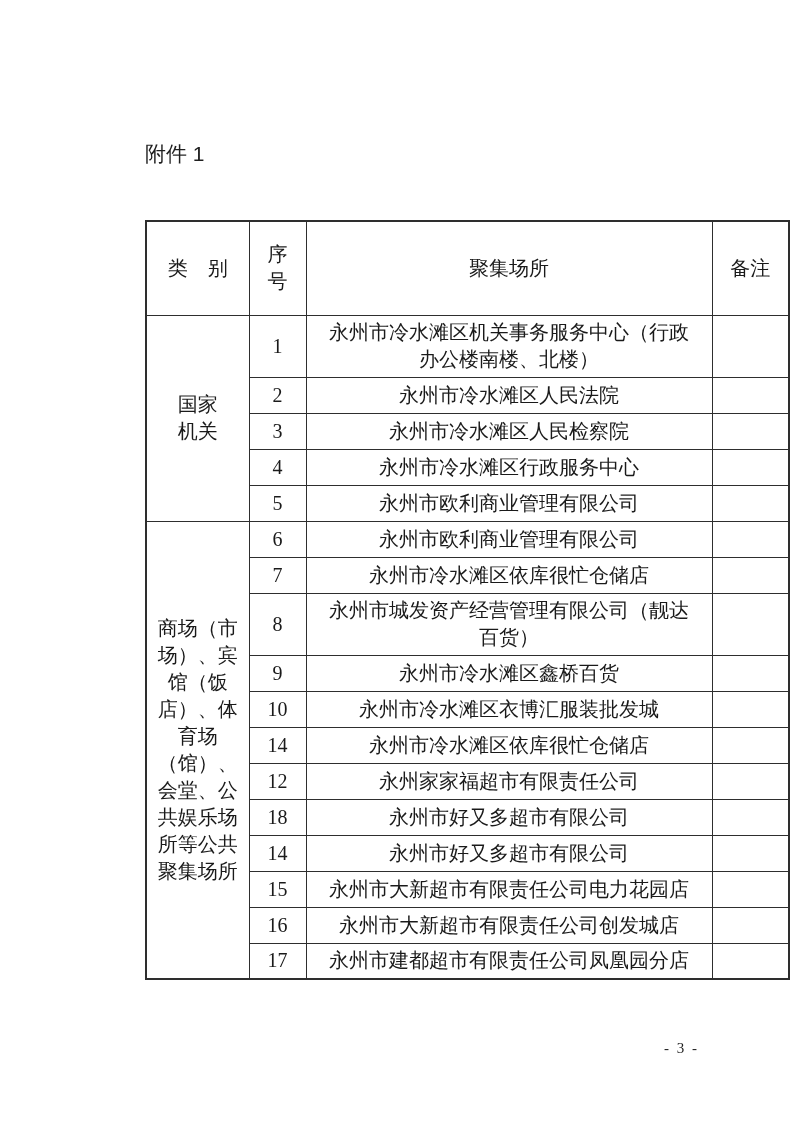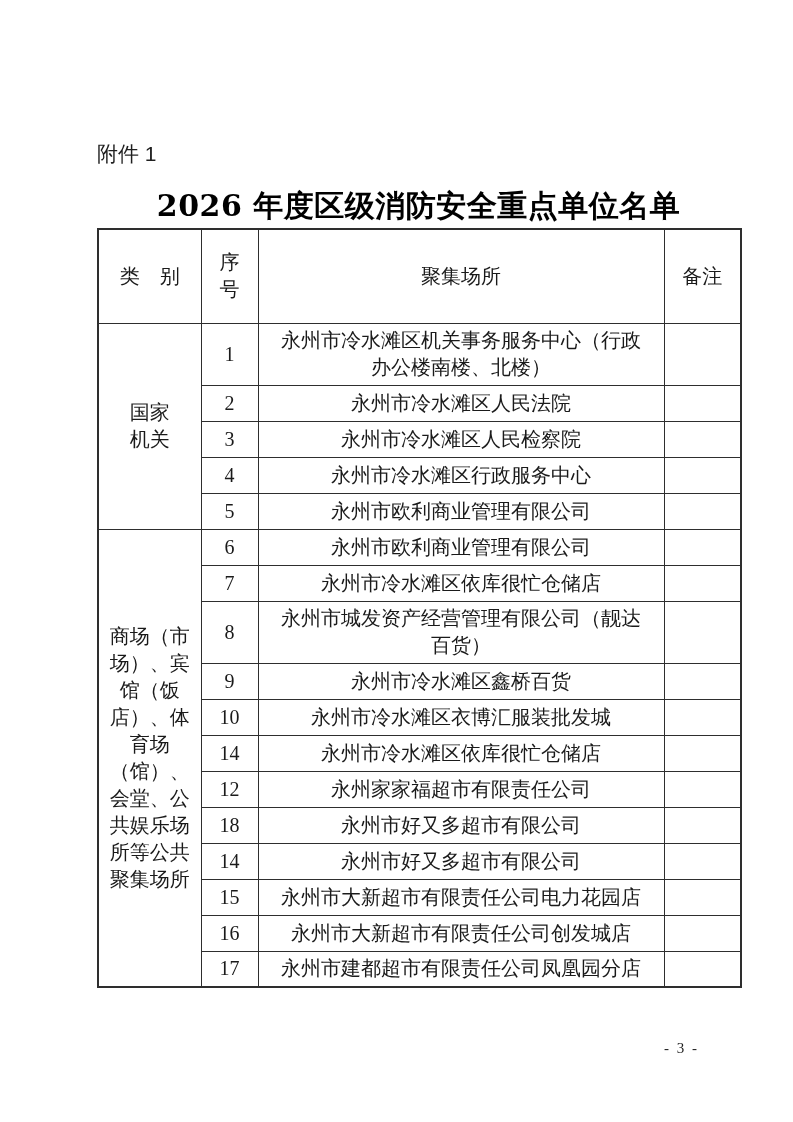--- a/index.html
+++ b/index.html
@@ -4,21 +4,21 @@
 <style>
   html, body { margin: 0; padding: 0; }
   body {
     width: 793px; height: 1122px;
     background: #ffffff;
     position: relative;
     font-family: "Liberation Serif", "DejaVu Serif", serif;
     color: #1a1a1a;
     overflow: hidden;
   }
-  .page { position: absolute; inset: 0; }
+  .page { position: absolute; inset: 0; margin-left: 48px; }
 
   .attachment {
     position: absolute;
     left: 97px; top: 140px;
     font-family: "Liberation Sans", "DejaVu Sans", sans-serif;
     font-size: 21px;
     color: #1f1f1f;
     white-space: pre-line;
   }
 
@@ -29,21 +29,21 @@
     font-family: "DejaVu Serif", "Liberation Serif", serif;
     font-weight: bold;
     font-size: 30px;
     letter-spacing: 0.5px;
     color: #000000;
     white-space: nowrap;
   }
 
   table.units {
     position: absolute;
-    left: 97px; top: 228px;
+    left: 97px; top: 220px;
     width: 643px;
     border-collapse: collapse;
     table-layout: fixed;
     font-size: 20px;
     color: #1a1a1a;
   }
   table.units td, table.units th {
     border: 1px solid #2e2e2e;
     text-align: center;
     vertical-align: middle;
@@ -68,21 +68,20 @@
     color: #1f1f1f;
   }
 </style>
 </head>
 <body>
 
 <div class="page">
 
   <div class="attachment">附件 1</div>
 
-  <div class="doc-title">2026 年度区级消防安全重点单位名单</div>
 
   <table class="units">
     <colgroup>
       <col style="width:103px">
       <col style="width:57px">
       <col style="width:406px">
       <col style="width:77px">
     </colgroup>
     <tbody>
       <tr class="hh">

